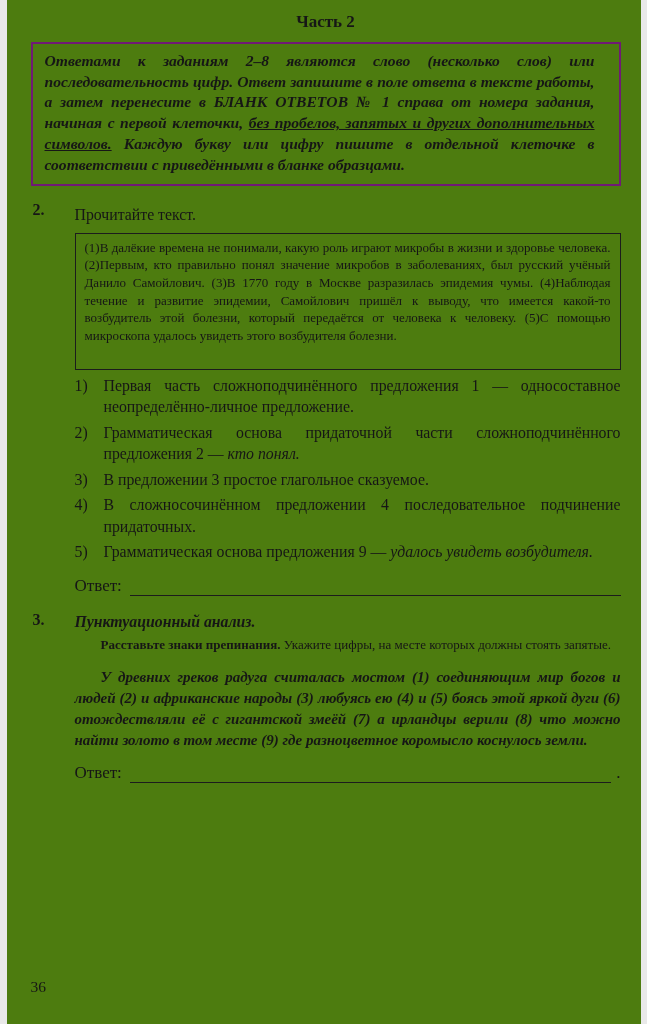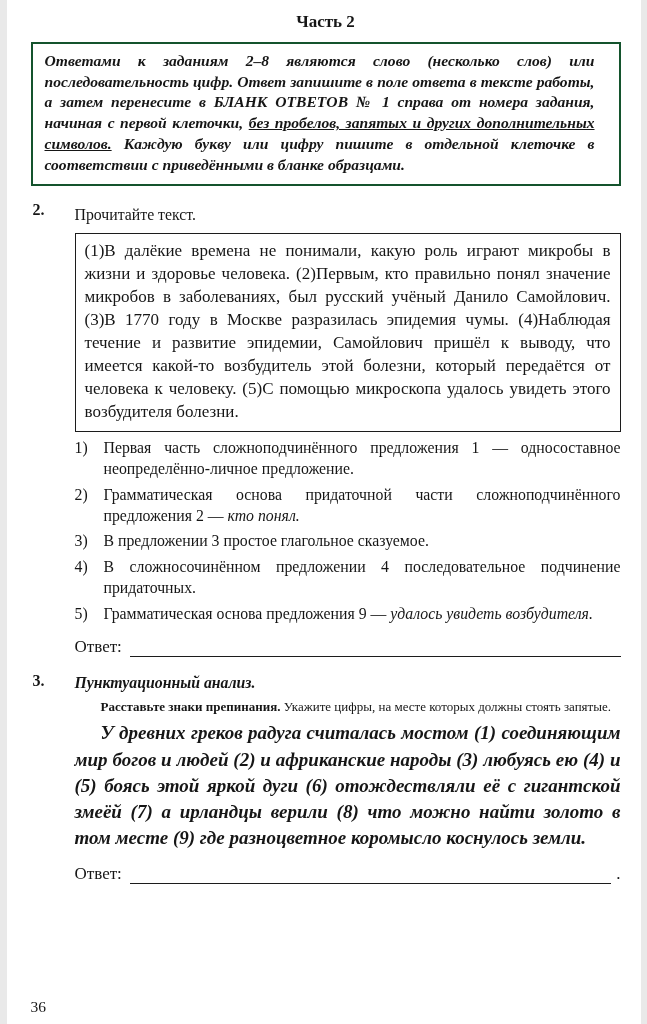--- a/index.html
+++ b/index.html
@@ -3,33 +3,33 @@
 <meta charset="utf-8">
 <style>
   * { margin: 0; padding: 0; box-sizing: border-box; }
   html, body { background: #e9e9e9; }
   body { font-family: "Liberation Serif", "DejaVu Serif", serif; }
   .page {
     position: relative;
     width: 634px;
     height: 1024px;
     margin: 0 auto;
-    background: #ffffff;
+    background: #4d7c0f;
     color: #161616;
     padding: 12px 20px 10px 24px;
     overflow: hidden;
   }
   .part-header {
     text-align: center;
     font-size: 17px;
     font-weight: bold;
     margin-bottom: 10px;
   }
   .instruction-box {
-    border: 2px solid #14532d;
+    border: 2px solid #701a75;
     padding: 7px 24px 9px 12px;
     font-weight: bold;
     font-style: italic;
     font-size: 15.6px;
     line-height: 1.33;
     text-align: justify;
   }
   .instruction-box .u { text-decoration: underline; }
   .task { display: flex; margin-top: 15px; }
   .task-num {
@@ -37,22 +37,22 @@
     font-weight: bold;
     font-size: 16px;
     padding-left: 2px;
   }
   .task-body { flex: 1; min-width: 0; }
   .task-title { font-weight: bold; font-style: italic; font-size: 15.8px; line-height: 1.35; }
   .task-sub { font-size: 15.8px; line-height: 1.35; margin-top: 3px; }
   .passage-box {
     border: 1.5px solid #1c1c1c;
     margin-top: 7px;
-    padding: 5px 9px 7px 9px;
-    font-size: 17px;
+    padding: 5px 9px 24px 9px;
+    font-size: 13px;
     line-height: 1.36;
     text-align: justify;
   }
   .question {
     margin-top: 9px;
     font-size: 15.8px;
     line-height: 1.36;
     text-align: justify;
   }
   .options { margin-top: 5px; }
@@ -66,32 +66,32 @@
   .answer-period { flex: 0 0 auto; padding-left: 5px; }
   .t3-instruction {
     font-size: 13px;
     line-height: 1.36;
     text-align: justify;
     text-indent: 26px;
     margin-top: 4px;
   }
   .t3-instruction .b { font-weight: bold; }
   .t3-passage {
-    font-size: 19px;
+    font-size: 15px;
     line-height: 1.38;
     font-weight: bold;
     font-style: italic;
     text-align: justify;
     text-indent: 26px;
-    margin-top: 5px;
+    margin-top: 14px;
   }
   .page-number {
     position: absolute;
     left: 24px;
-    bottom: 8px;
+    bottom: 28px;
     font-size: 15.5px;
   }
 </style>
 </head>
 <body>
 
 <div class="page">
 
   <div class="part-header">Часть 2</div>
 

